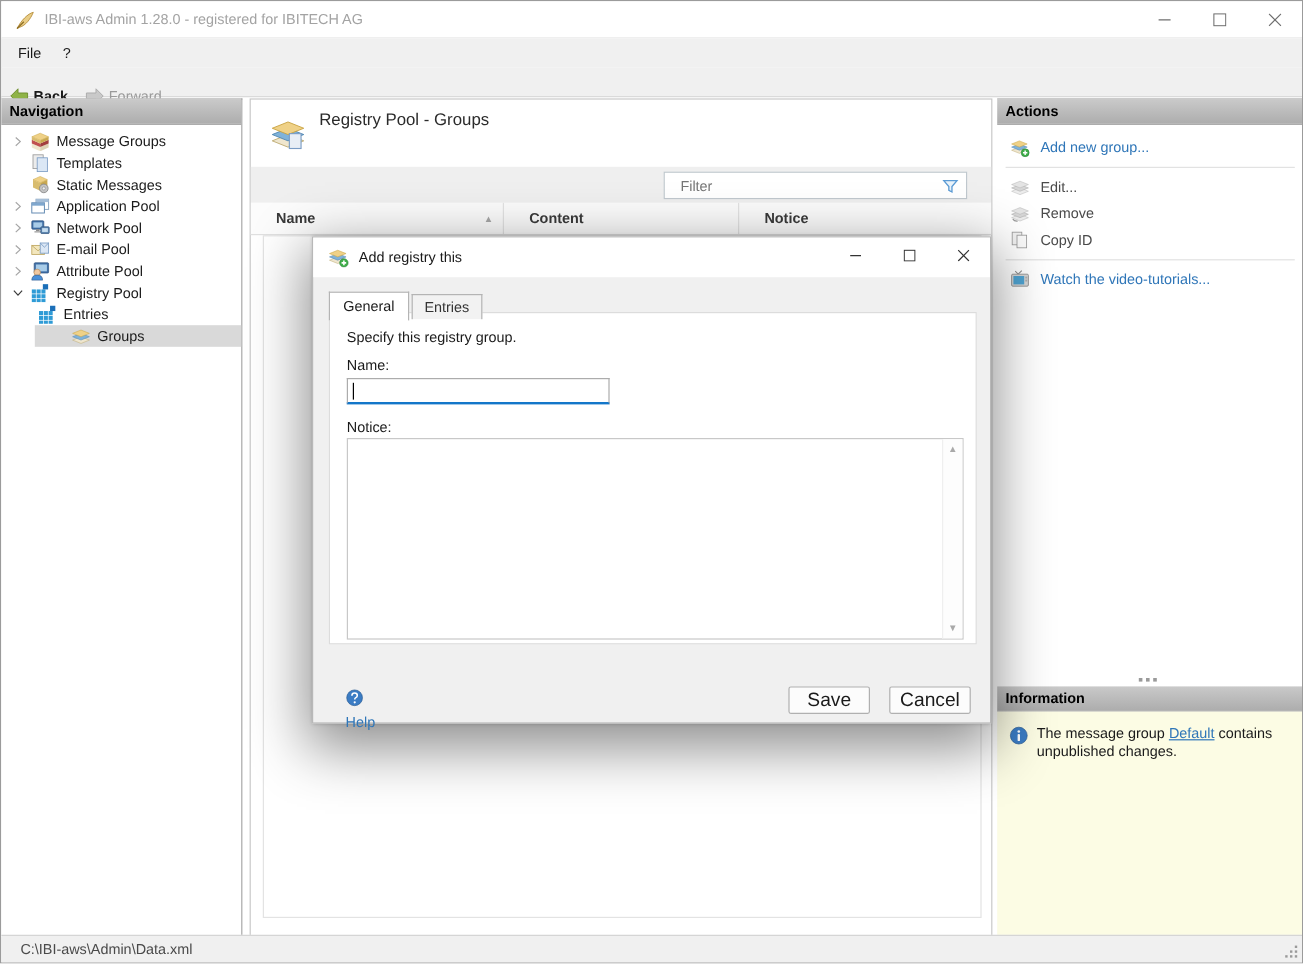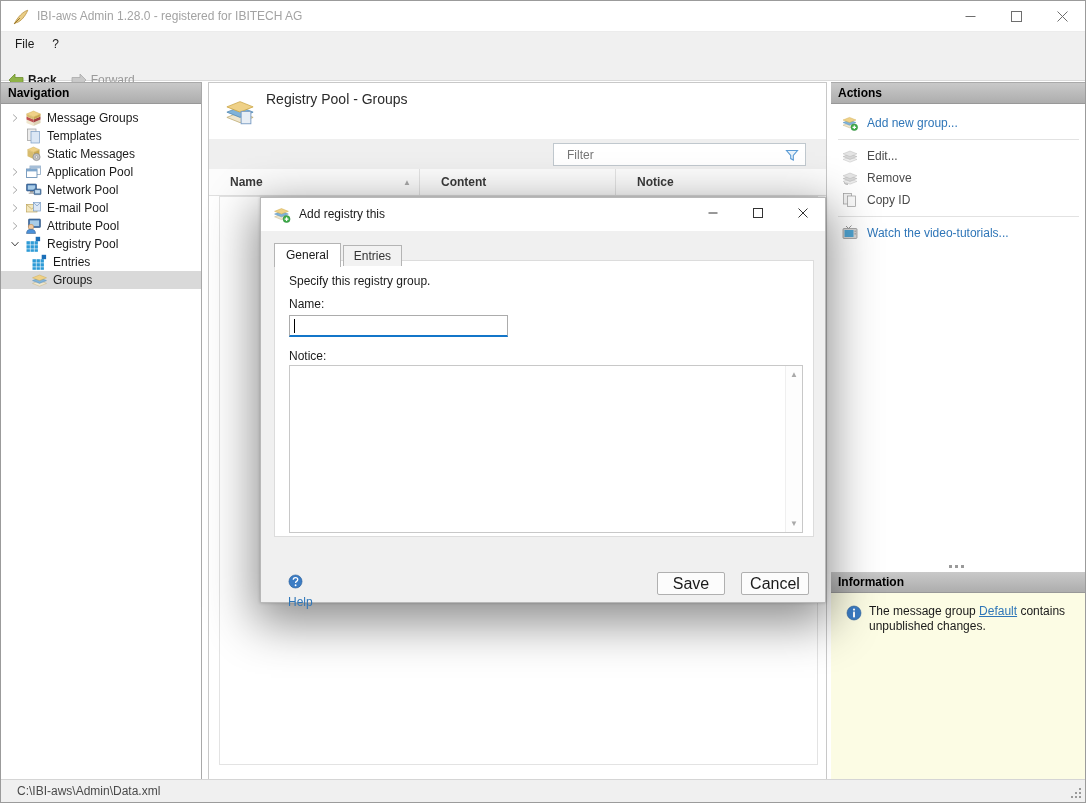--- a/index.html
+++ b/index.html
@@ -27,21 +27,21 @@
   
   .panel-header { height:21px; background:linear-gradient(#c9c9c9,#adadad); border-bottom:1px solid #989898; font-weight:bold; font-size:12px; padding:3px 7px 0 7px; color:#000; }
 
   
   .nav-panel { position:absolute; left:0; top:81px; width:201px; height:699px; background:#fff; border-right:1px solid #a9a9a9; border-top:1px solid #a9a9a9; }
   .tree { padding-top:5px; }
   .tree-row { height:18px; display:flex; align-items:center; padding-left:6px; }
   .tree-row .chev { width:16px; height:16px; display:flex; align-items:center; justify-content:center; flex:none; }
   .tree-row .ticon { width:17px; height:16px; margin:0 5px 0 2px; flex:none; }
   .tree-row.child { padding-left:28px; }
-  .tree-row.selected { background:#d9d9d9; }
+  .tree-row.selected { background:#d9d9d9;margin-left:28px; }
   .tlabel { white-space:nowrap; }
 
   
   .main-panel { position:absolute; left:207px; top:81px; width:619px; height:699px; background:#fff; border:1px solid #c8c8c8; }
   .main-title-row { height:56px; position:relative; }
   .main-title-icon { position:absolute; left:15px; top:13px; width:32px; height:30px; }
   .main-title { position:absolute; left:57px; top:8px; font-size:14px; color:#2b2b2b; }
   .filter-bar { position:absolute; left:0; top:56px; right:0; height:30px; background:#efefef; }
   .filter-box { position:absolute; right:20px; top:4px; width:253px; height:23px; background:#fff; border:1px solid #c0c8ce; }
   .filter-box input { position:absolute; left:0; top:0; width:100%; height:100%; border:none; outline:none; padding:0 28px 0 13px; font:inherit; color:#0c4a6e; background:transparent; }
@@ -59,21 +59,21 @@
   .right-col { position:absolute; left:830px; top:81px; width:255px; height:699px; display:flex; flex-direction:column; border-top:1px solid #a9a9a9; background:#fff; }
   .actions-list { padding:8px 0 4px 0; }
   .action-row { height:22px; display:flex; align-items:center; gap:8px; padding-left:10px; }
   .action-row .aicon { width:18px; height:16px; flex:none; }
   .action-link { color:#2f76b8; }
   .action-disabled { color:#4a4a4a; }
   .action-sep { height:1px; background:#e2e2e2; margin:5px 7px; }
   .right-spacer { flex:1; position:relative; }
   .splitter-dots { position:absolute; left:50%; bottom:3px; transform:translateX(-50%); width:20px; height:4px; }
   .splitter-dots i { display:inline-block; width:3px; height:3px; background:#9a9a9a; margin-right:3px; vertical-align:top; }
-  .info-body { background:#fcfce4; flex:none; height:188px; padding:11px 7px 0 10px; display:flex; gap:7px;justify-content:center; }
+  .info-body { background:#fcfce4; flex:none; height:188px; padding:11px 7px 0 10px; display:flex; gap:7px; }
   .info-icon { width:16px; height:16px; flex:none; margin-top:1px; }
   .info-text { line-height:15px; color:#1a1a1a; width:205px; }
   .info-link { color:#2f76b8; text-decoration:underline; }
 
   
   .statusbar { position:absolute; left:0; right:0; bottom:0; height:23px; background:#f0f0f0; border-top:1px solid #d5d5d5; line-height:22px; padding-left:16px; color:#4a4a4a; }
   .resize-grip { position:absolute; right:2px; bottom:2px; width:13px; height:13px; }
 
   
   .dialog { position:absolute; left:259px; top:196px; width:566px; height:406px; background:#f0f0f0; border:1px solid #b8b8b8; box-shadow:0 15px 45px 5px rgba(0,0,0,0.45), 0 0 3px rgba(0,0,0,0.2); z-index:50; }

